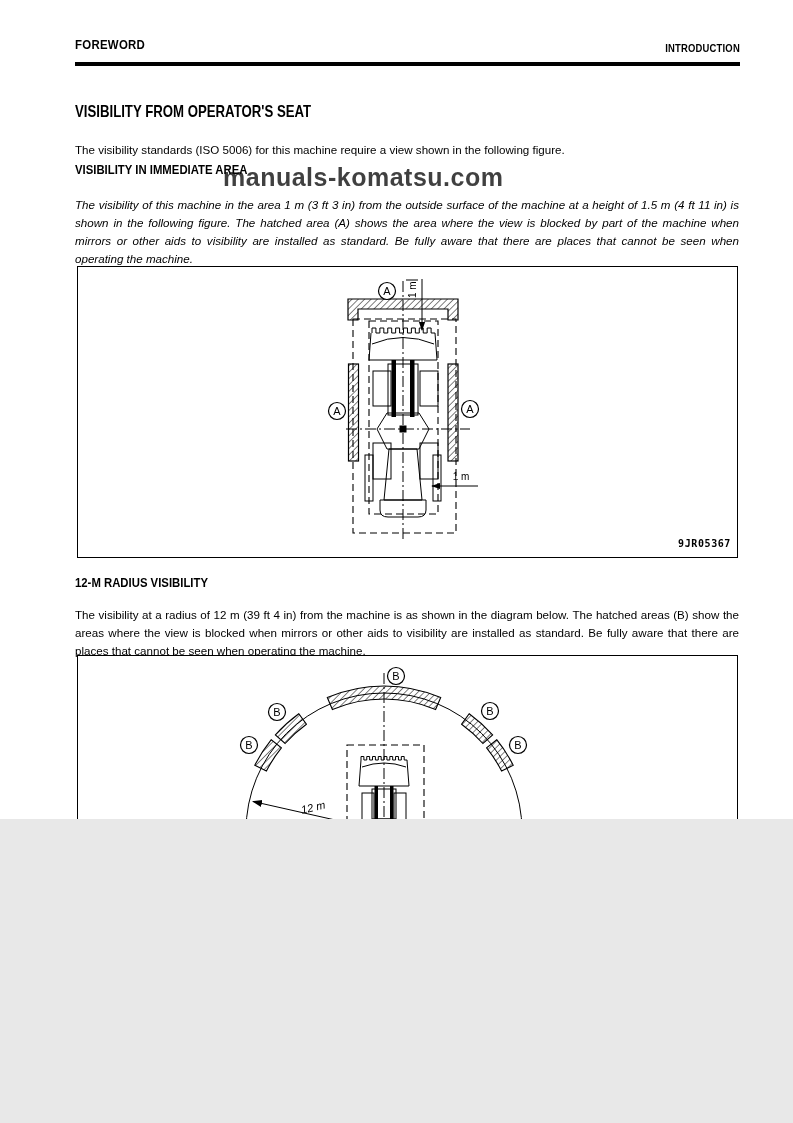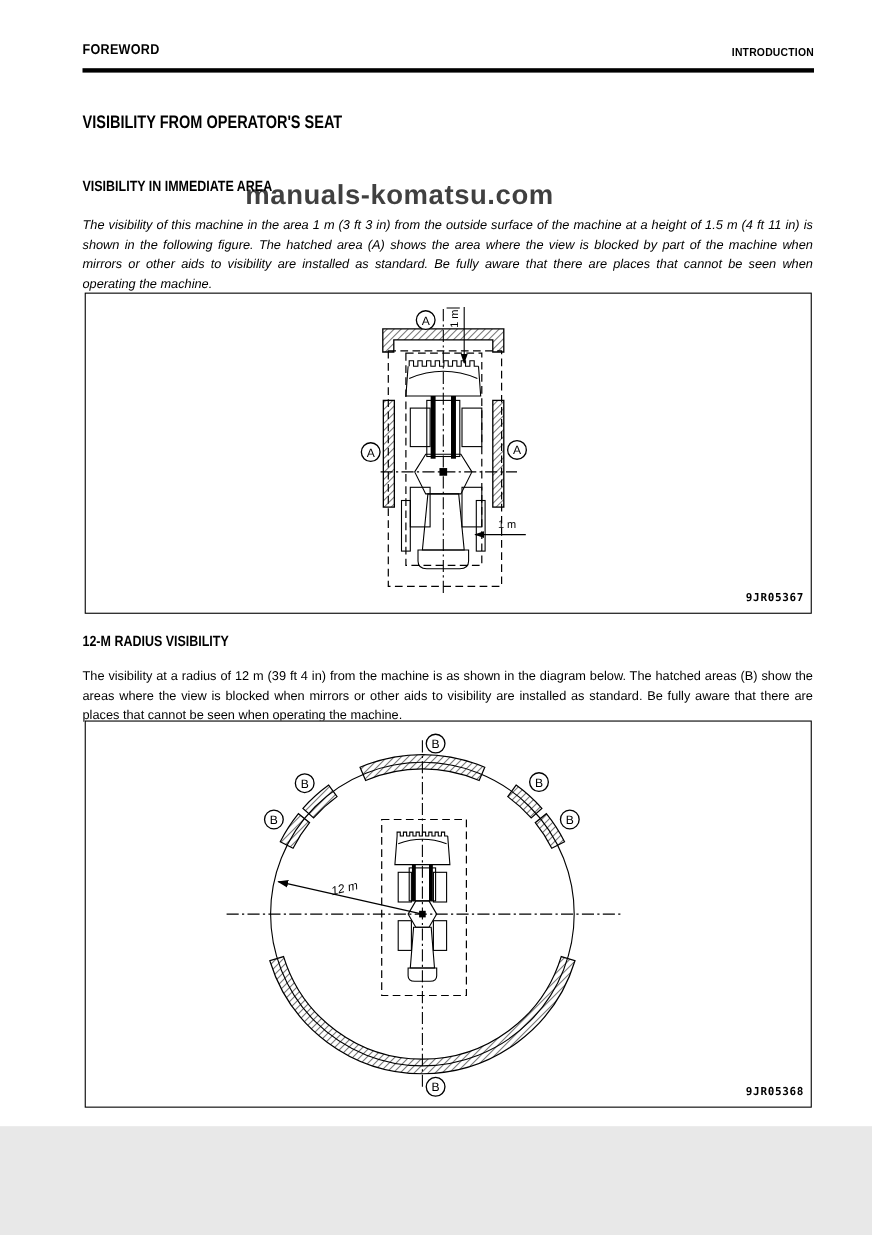--- a/index.html
+++ b/index.html
@@ -1,17 +1,17 @@
 <!DOCTYPE html>
 <html><head>
 <meta charset="utf-8">
 <style>
   html,body{margin:0;padding:0;background:#e8e8e8;}
   .page{
-    position:relative;width:793px;height:1024px;background:#ffffff;
+    position:relative;width:793px;height:819px;background:#ffffff;
     font-family:"Liberation Sans","DejaVu Sans",sans-serif;color:#000;
     overflow:hidden;margin:0 auto;
   }
   .hdr-left{position:absolute;left:75px;top:37px;font-size:13px;font-weight:bold;letter-spacing:.3px;
     transform:scaleX(.88);transform-origin:left center;}
   .hdr-right{position:absolute;right:53px;top:42px;font-size:10.5px;font-weight:bold;letter-spacing:.2px;
     transform:scaleX(.9);transform-origin:right center;}
   .hdr-rule{position:absolute;left:75px;top:62px;width:665px;height:4px;background:#000;}
   .h1{position:absolute;left:75px;top:102px;font-size:16.5px;font-weight:bold;white-space:nowrap;
     transform:scaleX(.8);transform-origin:left center;letter-spacing:0;}
@@ -46,20 +46,21 @@
 </head>
 <body>
 
 <div class="page">
 
   <div class="hdr-left">FOREWORD</div>
   <div class="hdr-right">INTRODUCTION</div>
   <div class="hdr-rule"></div>
 
   <div class="h1">VISIBILITY FROM OPERATOR'S SEAT</div>
+  <p class="body-p p-intro">The visibility standards (ISO 5006) for this machine require a view shown in the following figure.</p>
 
   <div class="h2 h2-1">VISIBILITY IN IMMEDIATE AREA</div>
   <p class="body-p p-sec1">The visibility of this machine in the area 1 m (3 ft 3 in) from the outside surface of the machine at a height of 1.5 m (4 ft 11 in) is shown in the following figure. The hatched area (A) shows the area where the view is blocked by part of the machine when mirrors or other aids to visibility are installed as standard. Be fully aware that there are places that cannot be seen when operating the machine.</p>
 
   <div class="figure fig1">
     <svg width="659" height="290" viewBox="0 0 659 290">
       <defs>
         <pattern id="hatchpat" width="4.5" height="4.5" patternUnits="userSpaceOnUse" patternTransform="rotate(45)">
           <line x1="0" y1="0" x2="0" y2="4.5" stroke="#000" stroke-width="1"></line>
         </pattern>

